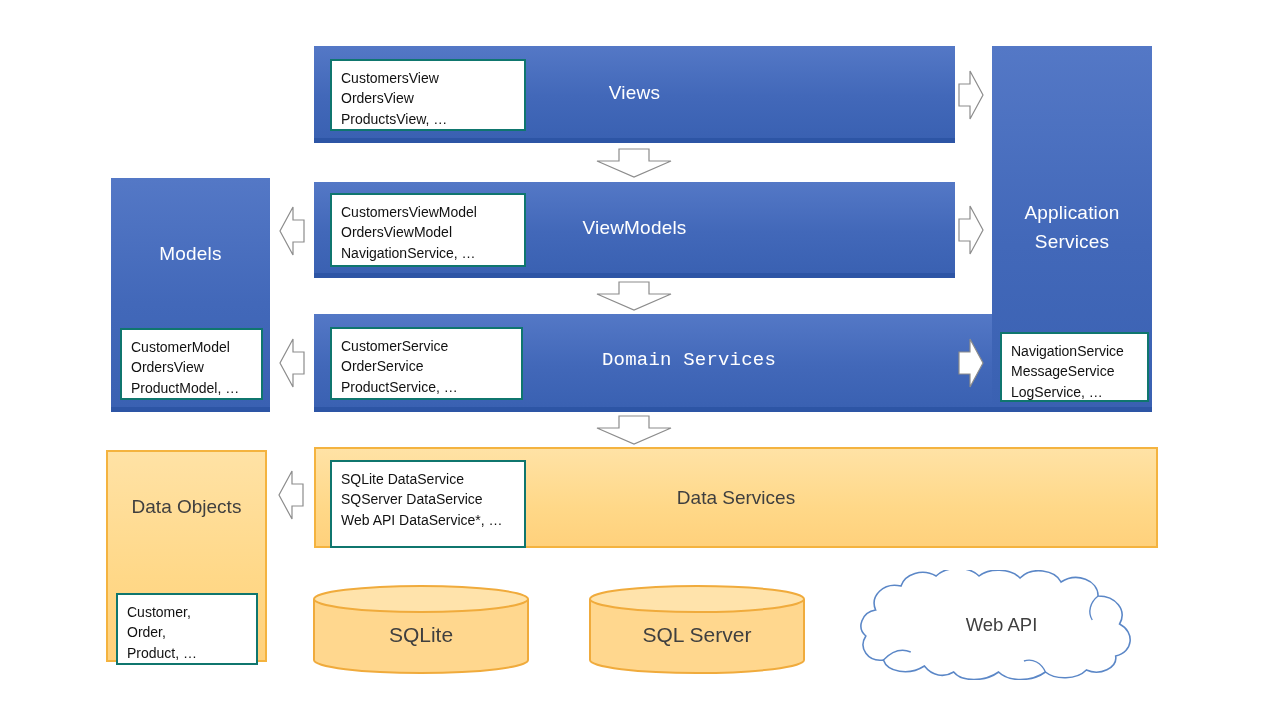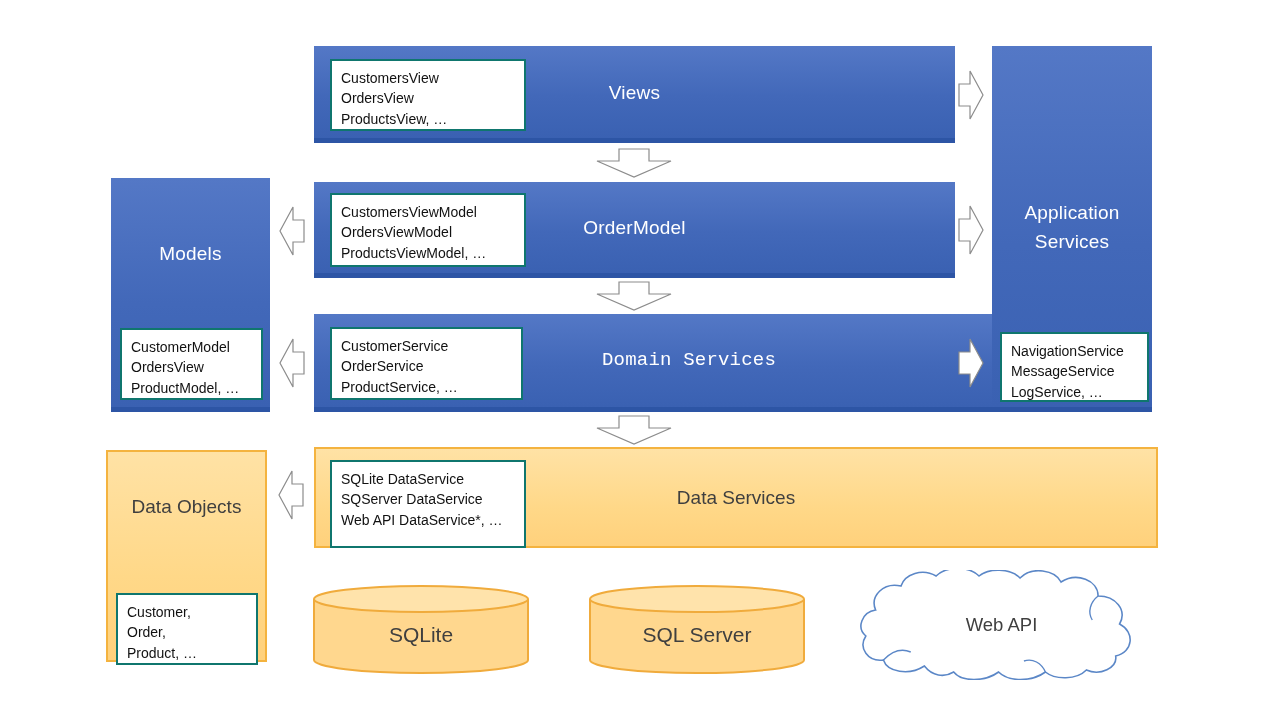--- a/index.html
+++ b/index.html
@@ -53,21 +53,21 @@
 </head>
 <body>
 
 <div class="canvas">
 
   <div class="blue-box" style="left:314px;top:46px;width:641px;height:97px;">
     <div class="shape-label">Views</div>
   </div>
 
   <div class="blue-box" style="left:314px;top:182px;width:641px;height:96px;">
-    <div class="shape-label">OrderModel</div>
+    <div class="shape-label">ViewModels</div>
   </div>
 
   <div class="blue-box" style="left:314px;top:314px;width:750px;height:98px;font-family:Liberation Mono, monospace;">
     <div class="shape-label">Domain Services</div>
   </div>
 
   <div class="orange-box" style="left:314px;top:447px;width:844px;height:101px;">
     <div class="shape-label">Data Services</div>
   </div>
 
@@ -85,21 +85,21 @@
 
   <div class="class-list" style="left:330px;top:59px;width:196px;height:72px;">
     <div>CustomersView</div>
     <div>OrdersView</div>
     <div>ProductsView, …</div>
   </div>
 
   <div class="class-list" style="left:330px;top:193px;width:196px;height:74px;">
     <div>CustomersViewModel</div>
     <div>OrdersViewModel</div>
-    <div>ProductsViewModel, …</div>
+    <div>NavigationService, …</div>
   </div>
 
   <div class="class-list" style="left:330px;top:327px;width:193px;height:73px;">
     <div>CustomerService</div>
     <div>OrderService</div>
     <div>ProductService, …</div>
   </div>
 
   <div class="class-list" style="left:330px;top:460px;width:196px;height:88px;">
     <div>SQLite DataService</div>

